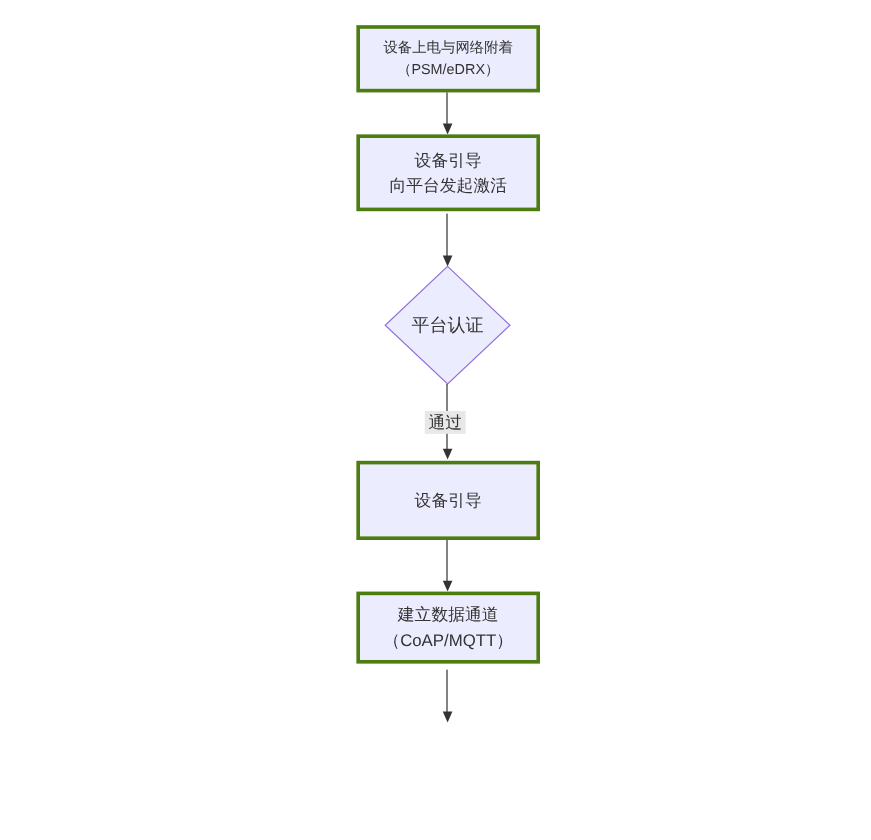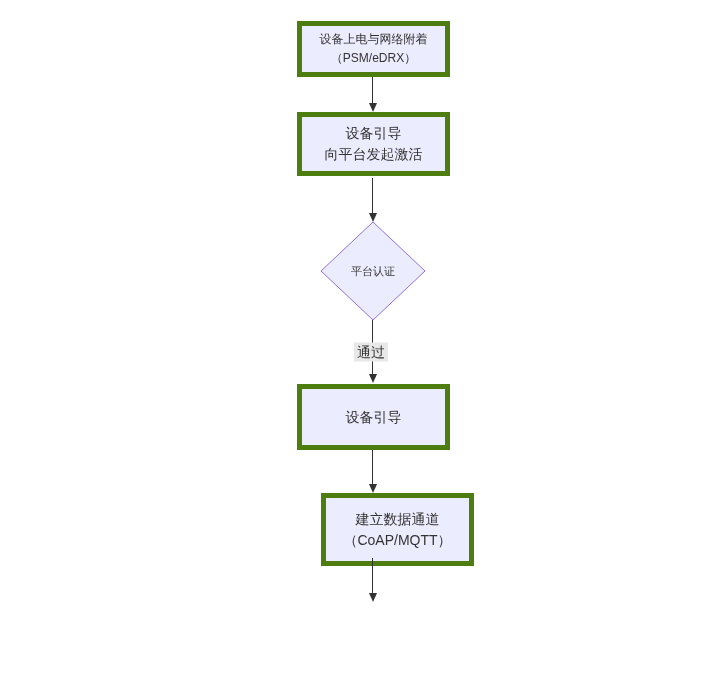--- a/index.html
+++ b/index.html
@@ -13,21 +13,21 @@
     position: relative;
     width: 726px; height: 700px;
     background: #ffffff;
   }
   .node {
     position: absolute;
     box-sizing: border-box;
     left: 297px;
     width: 153px;
     background: #ECECFF;
-    border: 5px solid #4d7c0f;
+    border: 3px solid #4d7c0f;
     color: #333333;
     display: flex;
     flex-direction: column;
     align-items: center;
     justify-content: center;
     text-align: center;
     font-size: 14px;
     line-height: 21px;
   }
   .node--sm {
@@ -58,21 +58,21 @@
   }
   .diamond-svg {
     position: absolute;
     left: 320px; top: 221px;
   }
   .diamond-label {
     position: absolute;
     left: 373px; top: 271px;
     transform: translate(-50%, -50%);
     color: #333333;
-    font-size: 11px;
+    font-size: 15px;
     white-space: nowrap;
   }
 </style>
 </head>
 <body>
 
 <div class="canvas">
 
   <div class="node node--sm" style="top:21px; height:56px;">
     <div>设备上电与网络附着</div>
@@ -99,21 +99,21 @@
   <div class="edge-label" style="left:371px; top:352px;text-align:center;">通过</div>
   <div class="arrowhead" style="left:369px; top:374px;"></div>
 
   <div class="node" style="top:384px; height:66px;">
     <div>设备引导</div>
   </div>
 
   <div class="edge-line" style="left:372px; top:450px; height:35px;"></div>
   <div class="arrowhead" style="left:369px; top:484px;"></div>
 
-  <div class="node" style="top:493px; height:73px;margin-left:24px;">
+  <div class="node" style="top:493px; height:60px;">
     <div>建立数据通道</div>
     <div>（CoAP/MQTT）</div>
   </div>
 
   <div class="edge-line" style="left:372px; top:558px; height:36px;"></div>
   <div class="arrowhead" style="left:369px; top:593px;"></div>
 
 
 </div>
 

